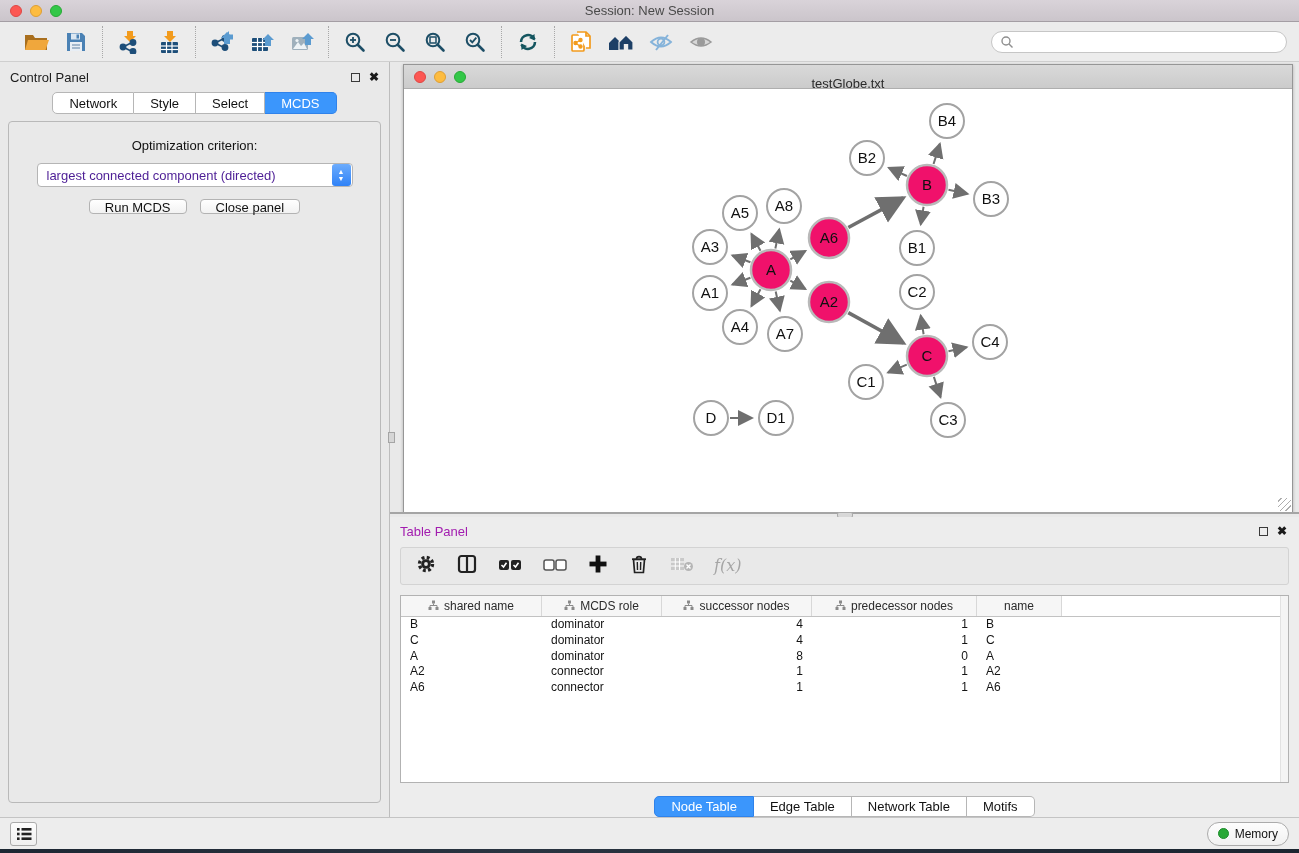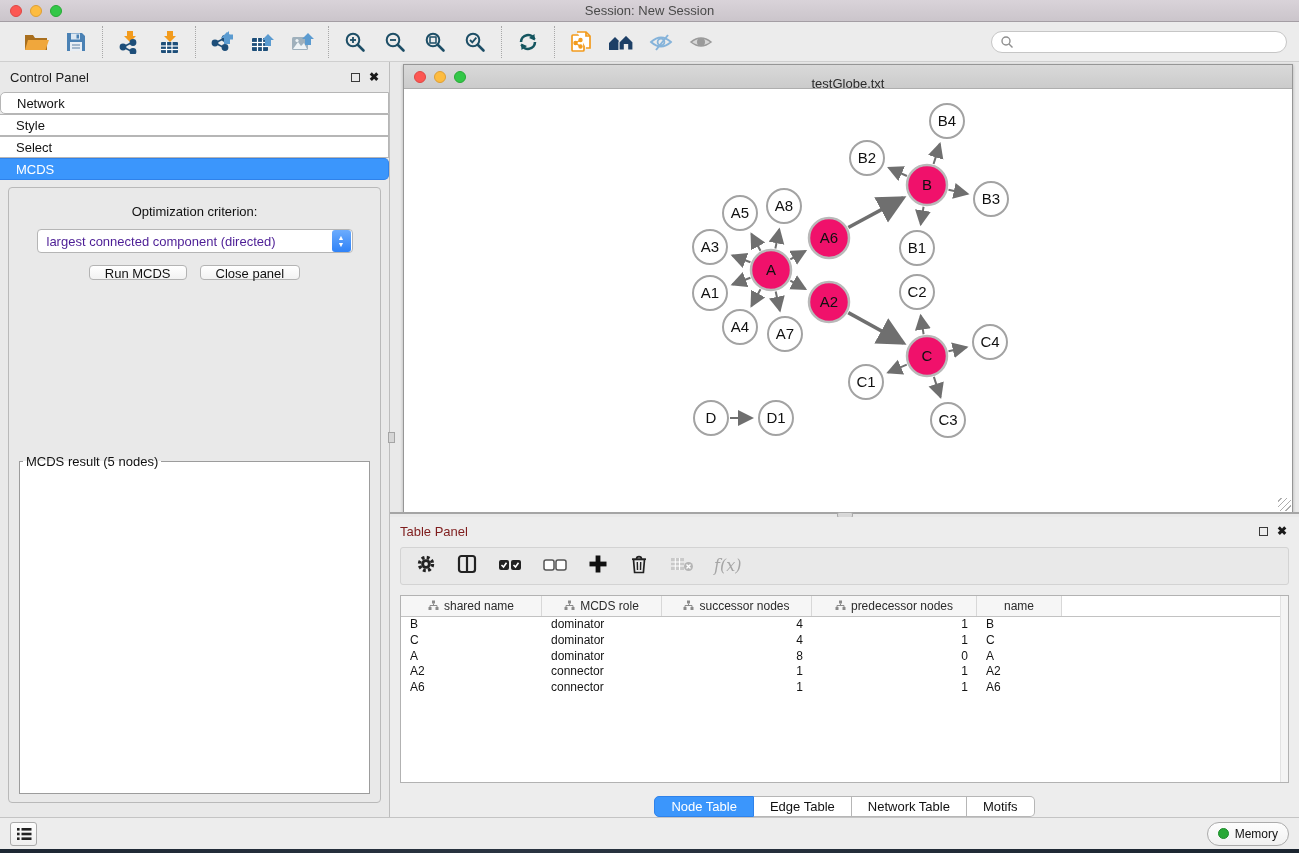--- a/index.html
+++ b/index.html
@@ -33,21 +33,21 @@
 
   
   .control-panel { width:390px; background:#e9e9e9; border-right:1px solid #bdbdbd;
     display:flex; flex-direction:column; }
   .panel-header { height:26px; display:flex; align-items:center; padding:4px 10px 0 10px; }
   .panel-header .ph-title { flex:1; font-size:13px; color:#1c1c1c; }
   .ph-icons { display:flex; gap:9px; align-items:center; }
   .float-glyph { width:9px; height:9px; border:1.5px solid #3a3a3a; display:inline-block; }
   .close-glyph { font-size:12px; font-weight:bold; color:#1a1a1a; line-height:9px; }
 
-  .seg-tabs { display:flex; justify-content:center; margin-top:4px;flex-direction:column; }
+  .seg-tabs { display:flex; justify-content:center; margin-top:4px; }
   .seg-btn { height:22px; padding:0 16px; background:#fff; border:1px solid #b6b6b6; border-left:none;
     font-size:13px; color:#111; display:flex; align-items:center; }
   .seg-btn:first-child { border-left:1px solid #b6b6b6; border-radius:5px 0 0 5px; }
   .seg-btn:last-child { border-radius:0 5px 5px 0; }
   .seg-btn.selected { background:#3b96fc; border-color:#2f82ea; color:#fff; }
 
   .cp-box { flex:1; margin:7px 8px 14px 8px; border:1px solid #b9b9b9; border-radius:4px;
     display:flex; flex-direction:column; background:#e9e9e9; }
   .opt-label { text-align:center; margin-top:16px; font-size:13px; color:#111; }
   .select { width:316px; height:24px; margin:10px auto 0 auto; background:#fff; border:1px solid #b5b5b5;
@@ -84,21 +84,21 @@
     background:#d6d6d6; border:1px solid #a5a5a5; }
 
   .h-splitter { position:absolute; left:0; right:0; top:450px; height:5px; background:#e9e9e9; border-top:2px solid #a5a5a5; }
   .h-splitter .grab { position:absolute; left:50%; top:-2px; transform:translateX(-50%);
     width:16px; height:6px; background:#d8d8d8; border:1px solid #ababab; border-radius:2px; }
 
   
   .table-panel { position:absolute; left:0; right:0; top:455px; bottom:0; background:#ededed;
     display:flex; flex-direction:column; }
   .tp-header { height:24px; display:flex; align-items:center; padding:6px 12px 0 10px; }
-  .tp-header .ph-title { flex:1; font-size:13px; color:#7f1d1d; }
+  .tp-header .ph-title { flex:1; font-size:13px; color:#a21caf; }
   .tp-toolbar { margin:6px 10px 0 10px; height:38px; background:#e9e9e9; border:1px solid #d3d3d3;
     border-radius:3px; display:flex; align-items:center; gap:19px; padding:0 14px; }
   .tp-toolbar .fx { font-family:"DejaVu Serif", serif; font-style:italic; font-size:16px; color:#a5a5a5; }
 
   .data-table { margin:10px 10px 0 10px; height:190px; background:#fff; border:1px solid #b2b2b2;
     position:relative; overflow:hidden; }
   .t-head { display:flex; height:21px; border-bottom:1px solid #c2c2c2; }
   .t-hcell { background:#f6f6f6; border-right:1px solid #d8d8d8; display:flex; align-items:center;
     justify-content:center; gap:5px; font-size:12px; color:#2b2b2b; }
   .t-row { display:flex; height:15.7px; align-items:center; }
@@ -332,25 +332,20 @@
         <span class="stepper">
             <span>▲</span>
             <span>▼</span>
           </span>
       </div>
       <div class="cp-buttons">
         <button class="cp-btn">Run MCDS</button>
         <button class="cp-btn">Close panel</button>
       </div>
       <div class="flex-spacer"></div>
-      <fieldset class="result-box">
-        <legend>MCDS result (5 nodes)</legend>
-        <div class="result-list" id="mcds-list"></div>
-        <div class="result-scroll"></div>
-      </fieldset>
     </div>
   </div>
 
   <div class="workspace">
 
     <div class="net-window">
       <div class="net-titlebar">
         <div class="lights">
           <span class="light red"></span>
           <span class="light yellow"></span>

